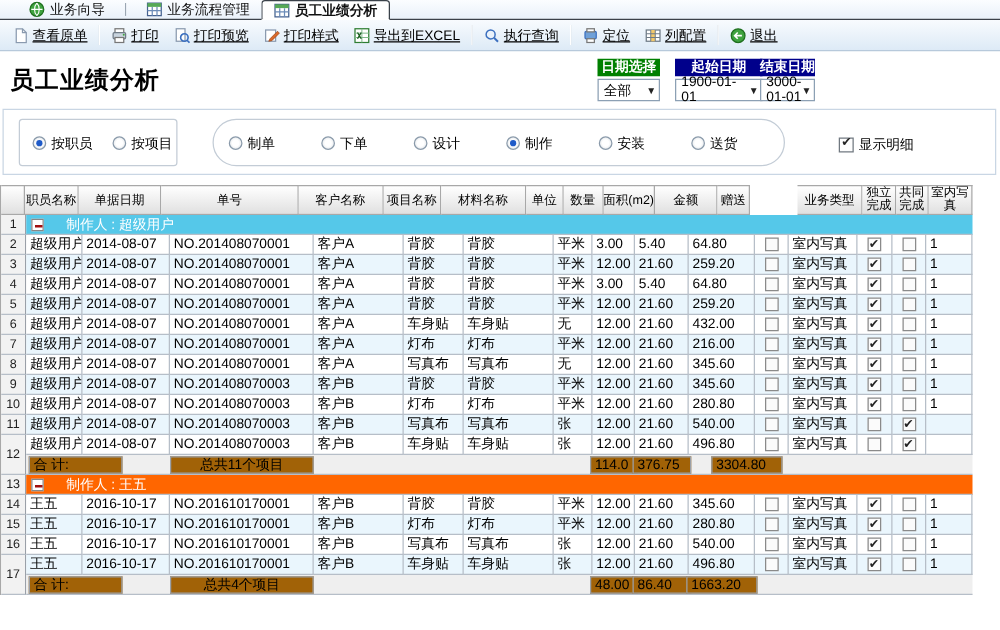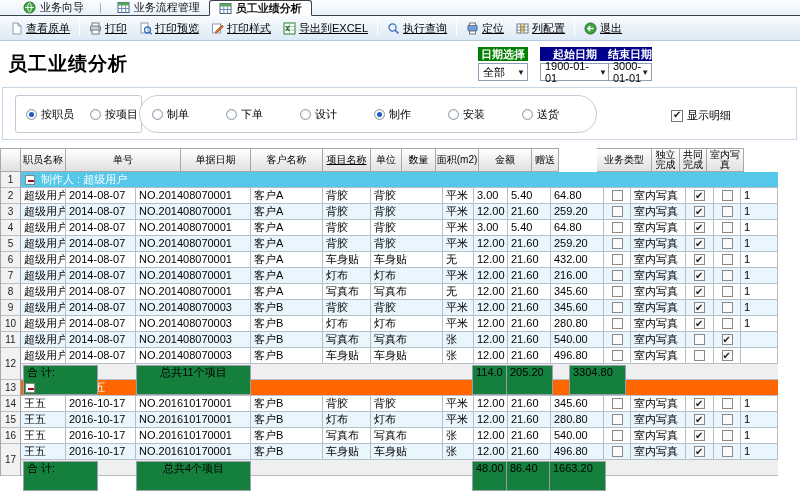--- a/index.html
+++ b/index.html
@@ -34,21 +34,21 @@
   .dfsel { margin-top:2px; height:18px; border:1px solid #8CA0B4; background:#fff;
     display:flex; align-items:center; justify-content:space-between; padding:0 2px 0 4px; }
   .dfsel .arr { font-size:8px; color:#222; }
 
   
   #filterpanel { position:absolute; left:2px; top:87px; width:795px; height:53px;
     border:1px solid #C9D6E4; background:#FFFFFF; }
   .fbox { position:absolute; top:7px; height:38px; border:1px solid #C3CCD6; border-radius:3px;
     background:#fff; display:flex; align-items:center; }
   #fbox1 { left:12px; width:127px; padding-left:10px; gap:16px; }
-  #fbox2 { left:136px; width:458px; padding-left:12px;border-radius:19px; }
+  #fbox2 { left:167px; width:458px; padding-left:12px;border-radius:19px; }
   #fbox2 .ritem { width:81px; }
   .ritem { display:inline-flex; align-items:center; gap:4px; }
   .radio { width:11px; height:11px; border:1px solid #8A9AAA; border-radius:50%;
     background:radial-gradient(#FFF 40%,#D8DDE2); position:relative; flex:0 0 auto; }
   .radio.sel::after { content:""; position:absolute; left:2px; top:2px; width:5px; height:5px;
     border-radius:50%; background:#1E5AC8; }
   #showdetail { position:absolute; left:668px; top:20px; display:flex; align-items:center; gap:4px; }
   .cb { width:12px; height:12px; border:1px solid #707880; background:#FDFDFD; position:relative; display:inline-block; }
   .cb.checked::after { content:"\2714"; position:absolute; left:1px; top:-2px; font-size:10px; color:#222; }
 
@@ -64,26 +64,26 @@
   .numcell { width:20px; background:#F2F2F2; border-right:1px solid #9AA0A8; border-bottom:1px solid #B6BEC8;
     text-align:center; font-size:10px; color:#222; display:flex; align-items:center; justify-content:center; flex:0 0 auto; }
   .rowbody { width:757px; display:flex; flex-direction:column; }
   .line { display:flex; height:16px; background:#fff; }
   .line.tint { background:#EAF6FD; }
   .cell { border-right:1px solid #B6BEC8; border-bottom:1px solid #B6BEC8; padding:1px 3px;
     font-size:11px; line-height:13px; overflow:hidden; white-space:nowrap; flex:0 0 auto; }
   .ccell { display:flex; align-items:center; justify-content:center; padding:0; }
   .gcb { width:11px; height:11px; border:1px solid #8A8A8A; background:#FBFBFB; position:relative; }
   .gcb.checked::after { content:"\2714"; position:absolute; left:0px; top:-2px; font-size:10px; color:#222; }
-  .band { width:757px; display:flex; align-items:center; padding-left:4px; gap:6px;
+  .band { width:757px; display:flex; align-items:center; padding-left:4px; gap:18px;
     border-bottom:1px solid #B6BEC8; color:#fff; }
   .minus { width:10px; height:10px; background:#fff; border:1px solid #888; position:relative; flex:0 0 auto; }
   .minus::after { content:""; position:absolute; left:2px; top:4px; width:6px; height:2px; background:#A01010; }
   .sumline { position:relative; height:16px; background:#EFEFEF; border-bottom:1px solid #B6BEC8; }
-  .sbox { position:absolute; top:1px; height:30px; border:1px solid #9AA0A8; background:#15803d;
+  .sbox { position:absolute; top:1px; height:14px; border:1px solid #9AA0A8; background:#a16207;
     font-size:11px; line-height:12px; padding:0 3px; overflow:hidden; white-space:nowrap; }
   .sbox.center { text-align:center; }
 </style>
 </head>
 <body>
 
 <div id="app">
 
   <div id="tabbar">
       <div class="tab">
@@ -278,24 +278,25 @@
     <label id="showdetail">
       <span class="cb checked"></span>
       <span>显示明细</span>
     </label>
   </div>
 
   <div id="grid">
       <div class="hrow">
         <div class="hcell" style="width: 20px;"></div>
         <div class="hcell" style="width: 45px;">职员名称</div>
+        <div class="hcell" style="width: 70px;">单据日期</div>
         <div class="hcell" style="width: 115px;">单号</div>
-        <div class="hcell" style="width: 70px;">单据日期</div>
         <div class="hcell" style="width: 72px;">客户名称</div>
-        <div class="hcell" style="width: 48px; text-decoration: underline;">项目名称</div>
+        <div class="hcell" style="width: 48px;">项目名称</div>
+        <div class="hcell" style="width: 72px;">材料名称</div>
         <div class="hcell" style="width: 31px;">单位</div>
         <div class="hcell" style="width: 34px;">数量</div>
         <div class="hcell" style="width: 43px;">面积(m2)</div>
         <div class="hcell" style="width: 53px;">金额</div>
         <div class="hcell" style="width: 27px;">赠送</div>
         <div class="hcell" style="width: 55px; margin-left: 38px;">业务类型</div>
         <div class="hcell wrap" style="width: 28px;">独立完成</div>
         <div class="hcell wrap" style="width: 27px;">共同完成</div>
         <div class="hcell wrap" style="width: 37px;">室内写真</div>
       </div>
@@ -609,21 +610,21 @@
             </div>
             <div class="cell ccell" style="width: 27px;">
               <span class="gcb checked"></span>
             </div>
             <div class="cell" style="width: 37px;"></div>
           </div>
           <div class="sumline">
             <div class="sbox " style="left: 2px; width: 75px;">合 计:</div>
             <div class="sbox center" style="left: 115px; width: 115px;">总共11个项目</div>
             <div class="sbox " style="left: 451px; width: 38px;">114.0</div>
-            <div class="sbox " style="left: 485px; width: 47px;">205.20</div>
+            <div class="sbox " style="left: 485px; width: 47px;">376.75</div>
             <div class="sbox " style="left: 548px; width: 57px;">3304.80</div>
           </div>
         </div>
       </div>
       <div class="trow group">
         <div class="numcell">13</div>
         <div class="band" style="background: rgb(255, 102, 0);">
           <span class="minus"></span>
           <span>制作人 : 王五</span>
         </div>

